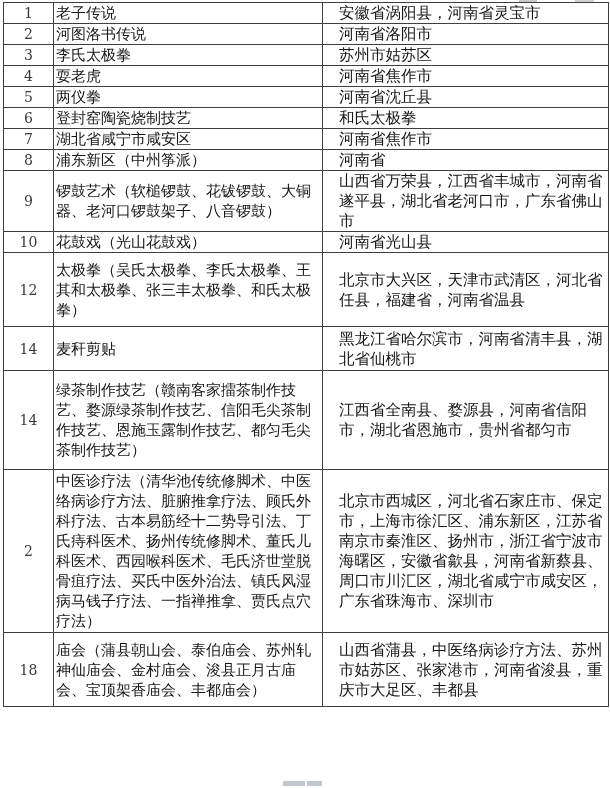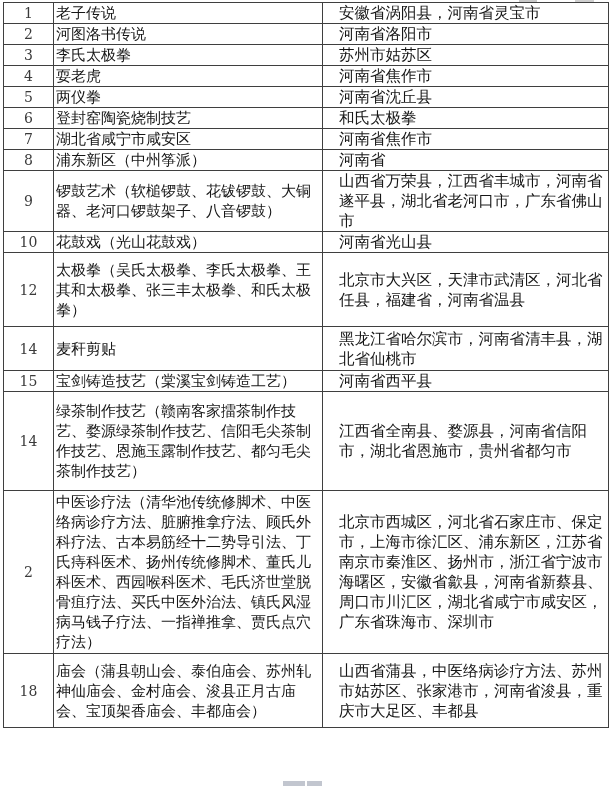--- a/index.html
+++ b/index.html
@@ -132,25 +132,20 @@
     <tr class="h74">
       <td class="no">12</td>
       <td class="name">太极拳（吴氏太极拳、李氏太极拳、王其和太极拳、张三丰太极拳、和氏太极拳）</td>
       <td class="loc">北京市大兴区，天津市武清区，河北省任县，福建省，河南省温县</td>
     </tr>
     <tr class="h44">
       <td class="no">14</td>
       <td class="name">麦秆剪贴</td>
       <td class="loc">黑龙江省哈尔滨市，河南省清丰县，湖北省仙桃市</td>
     </tr>
-    <tr class="hs">
-      <td class="no">15</td>
-      <td class="name">宝剑铸造技艺（棠溪宝剑铸造工艺）</td>
-      <td class="loc">河南省西平县</td>
-    </tr>
     <tr class="h99">
       <td class="no">14</td>
       <td class="name">绿茶制作技艺（赣南客家擂茶制作技艺、婺源绿茶制作技艺、信阳毛尖茶制作技艺、恩施玉露制作技艺、都匀毛尖茶制作技艺）</td>
       <td class="loc">江西省全南县、婺源县，河南省信阳市，湖北省恩施市，贵州省都匀市</td>
     </tr>
     <tr class="h163">
       <td class="no">2</td>
       <td class="name">中医诊疗法（清华池传统修脚术、中医络病诊疗方法、脏腑推拿疗法、顾氏外科疗法、古本易筋经十二势导引法、丁氏痔科医术、扬州传统修脚术、董氏儿科医术、西园喉科医术、毛氏济世堂脱骨疽疗法、买氏中医外治法、镇氏风湿病马钱子疗法、一指禅推拿、贾氏点穴疗法）</td>
       <td class="loc">北京市西城区，河北省石家庄市、保定市，上海市徐汇区、浦东新区，江苏省南京市秦淮区、扬州市，浙江省宁波市海曙区，安徽省歙县，河南省新蔡县、周口市川汇区，湖北省咸宁市咸安区，广东省珠海市、深圳市</td>
     </tr>

